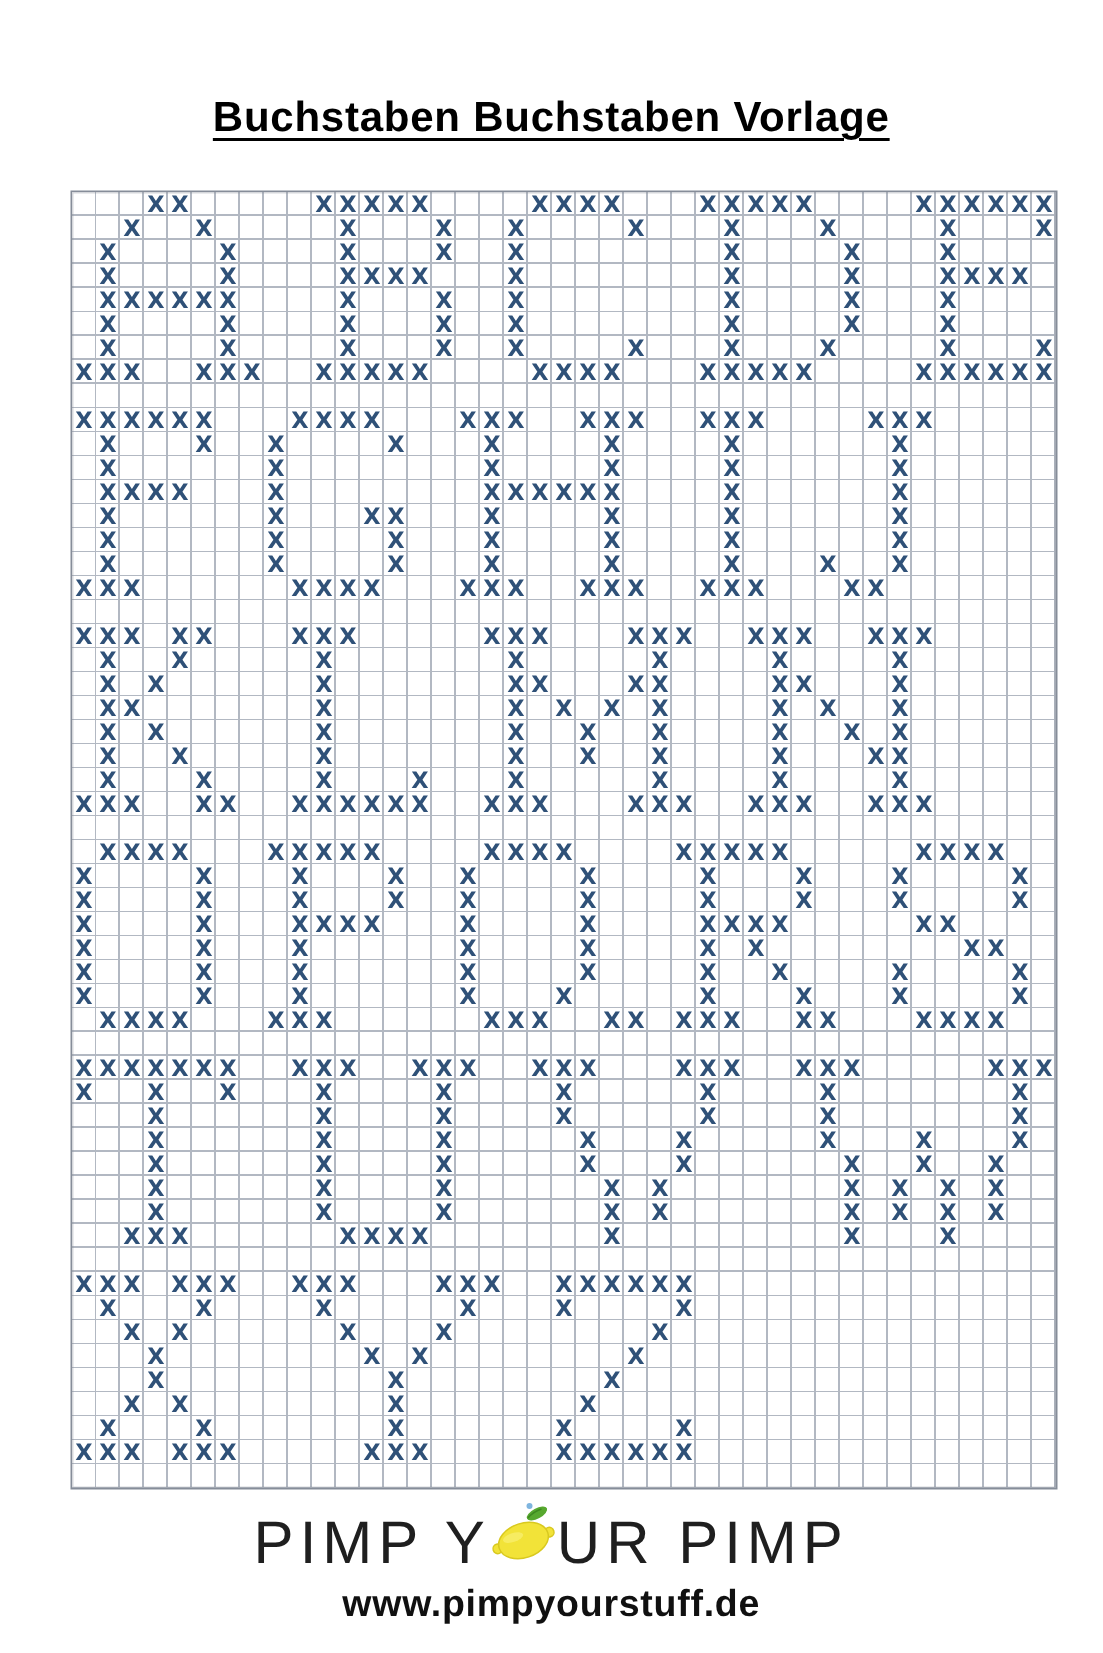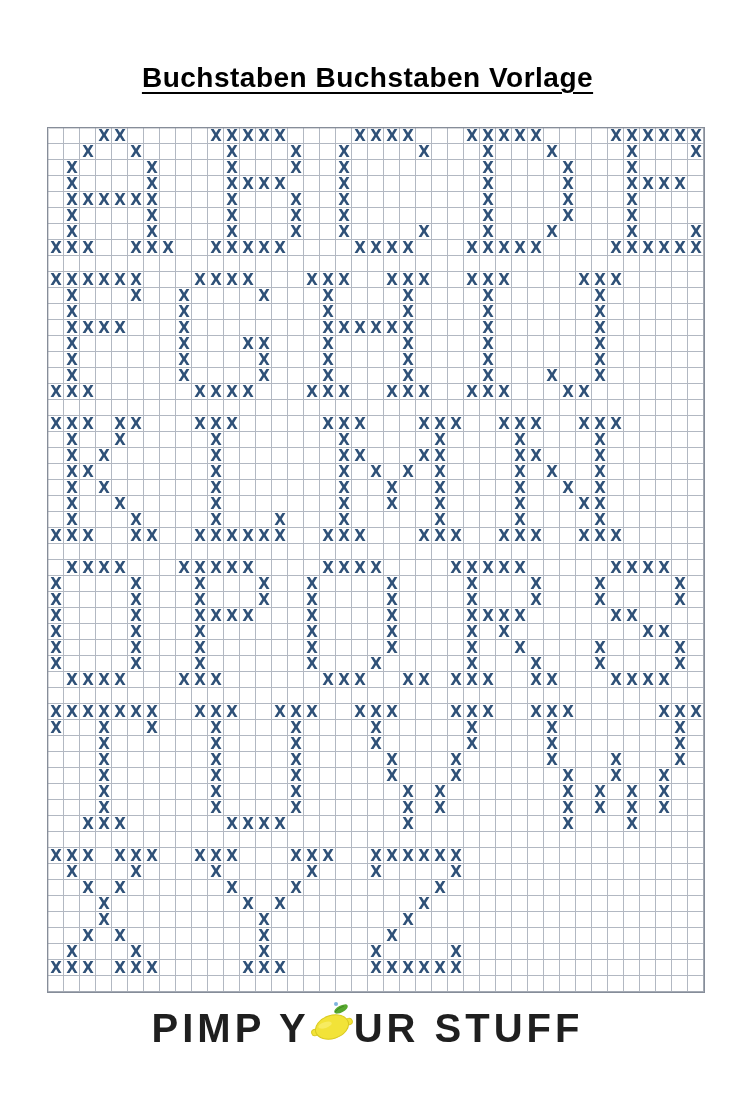--- a/index.html
+++ b/index.html
@@ -54,21 +54,21 @@
     left: 0;
     top: 1006px;
     width: 100%;
     text-align: center;
   }
   .brand {
     display: inline-flex;
     align-items: center;
     justify-content: center;
     font-size: 40px;
-    font-weight: 700;
+    font-weight: 400;
     letter-spacing: 4px;
     color: #1f1f1f;
     line-height: 1;
   }
   .brand .lemon-wrap {
     display: inline-block;
     margin: -6px -2px 0 -2px;
   }
   .url {
     margin-top: 4px;
@@ -639,17 +639,18 @@
         <g transform="rotate(-18 24 27)">
           <circle cx="6" cy="27" r="3.2" fill="#F2E338" stroke="#D9C91F" stroke-width="1"></circle>
           <circle cx="42" cy="27" r="3.2" fill="#F2E338" stroke="#D9C91F" stroke-width="1"></circle>
           <ellipse cx="24" cy="27" rx="17" ry="11.5" fill="#F2E338" stroke="#D9C91F" stroke-width="1"></ellipse>
           <ellipse cx="18" cy="23" rx="7" ry="3" fill="#F7EE6B" opacity="0.8"></ellipse>
         </g>
         <ellipse cx="33" cy="9" rx="7.5" ry="3.4" fill="#57A82F" transform="rotate(-28 33 9)"></ellipse>
         <path d="M27 12 Q30 8 36 6" stroke="#3e8a20" stroke-width="1" fill="none"></path>
         <circle cx="28" cy="4" r="2" fill="#7FB5DF"></circle>
       </svg></span>
-        <span>UR STUFF</span>
+        <span>UR PIMP</span>
     </div>
+    <div class="url">www.pimpyourstuff.de</div>
   </div>
 
 </div>
 
 </body></html>

